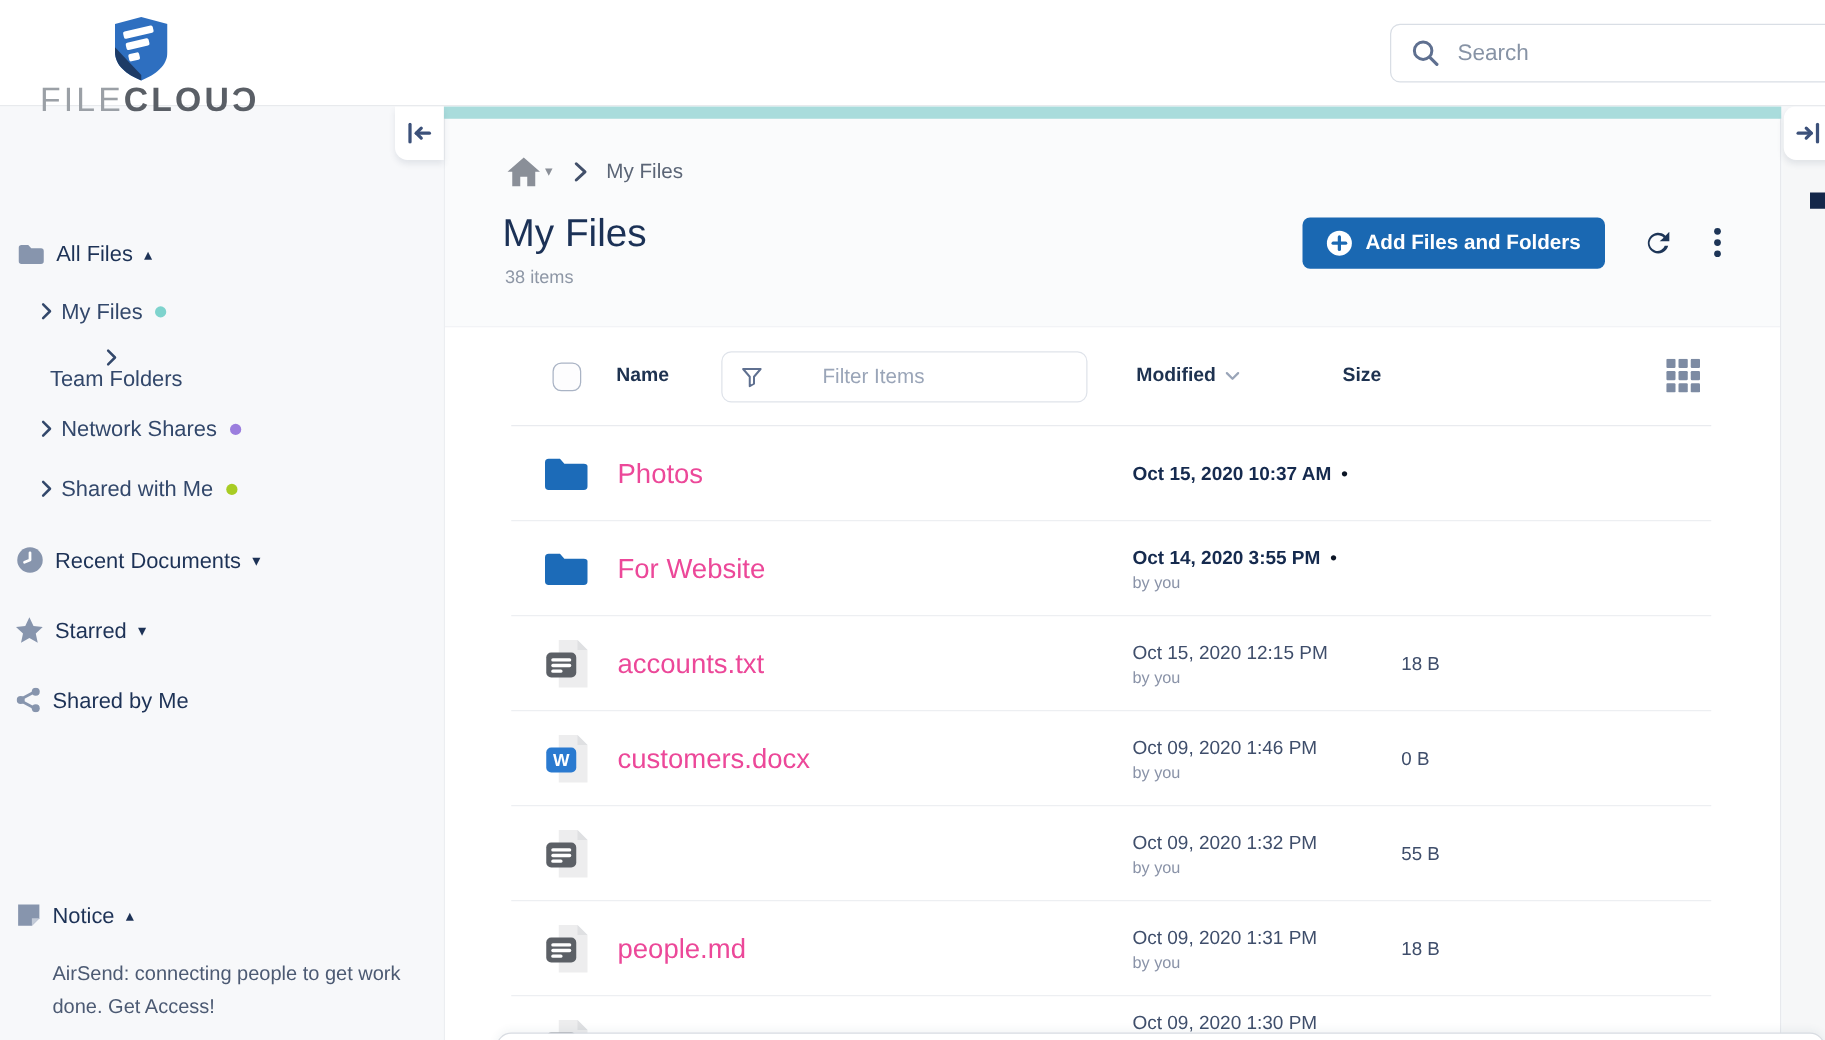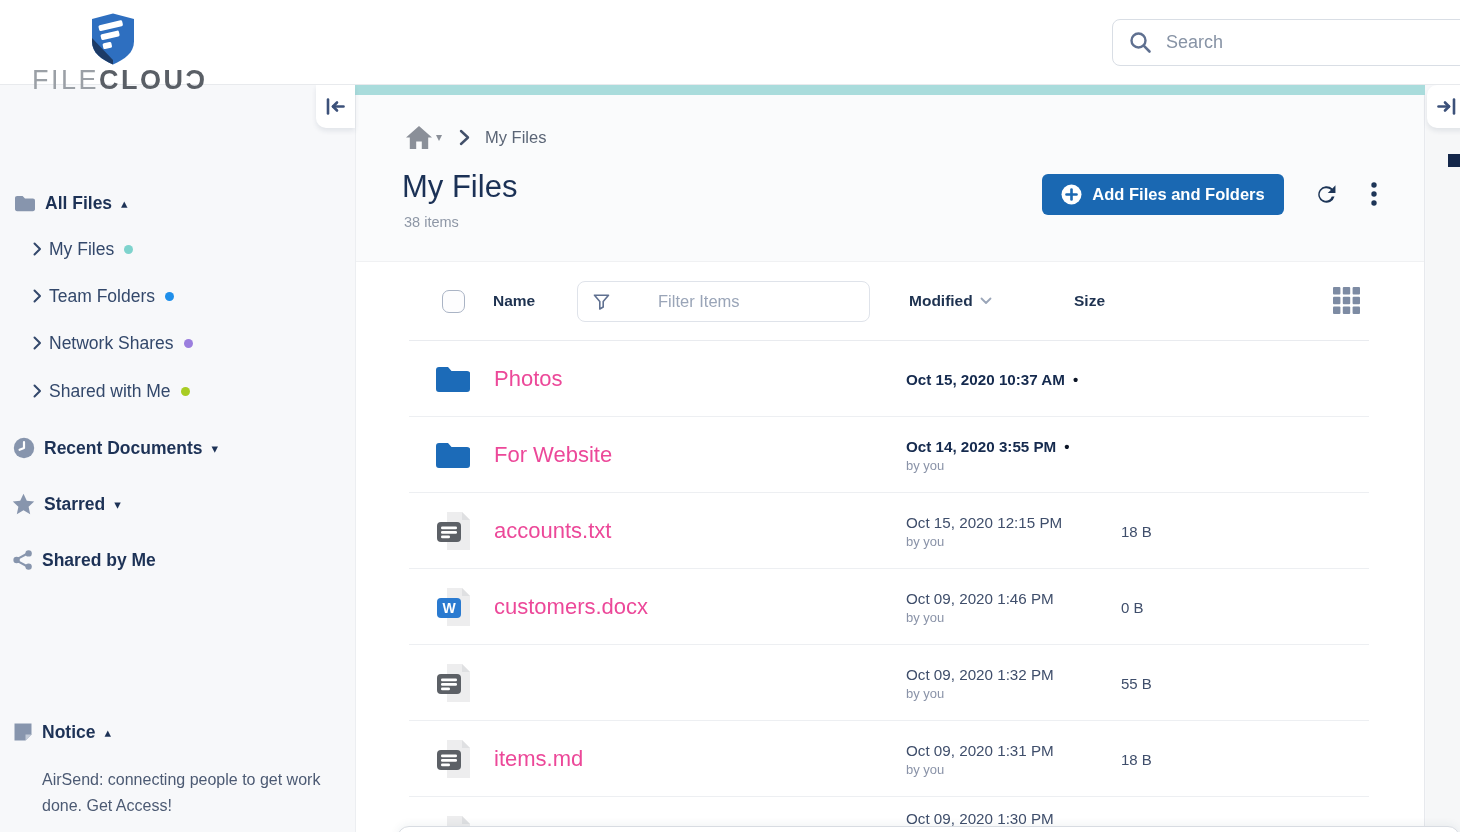--- a/index.html
+++ b/index.html
@@ -16,21 +16,21 @@
   .logo-word { margin-left:14px; font-size:27px; letter-spacing:2.5px; }
   .logo-file { color:#9ba0a6; font-weight:400; }
   .logo-cloud { color:#5a5f66; font-weight:700; }
   .logo-d { color:#5a5f66; font-weight:700; }
   .searchbox { position:absolute; left:1112px; top:19px; width:400px; height:47px; background:#fff; border:1px solid #d9dee5; border-radius:8px; display:flex; align-items:center; padding-left:16px; }
   .searchbox input { border:none; outline:none; font-size:18px; color:#3f4e6b; margin-left:14px; width:280px; font-family:inherit; background:transparent; }
   .searchbox input::placeholder { color:#8793a5; }
   
   .sidebar { position:absolute; left:0; top:85px; width:355px; height:747px; background:#f7f8fa; z-index:5; }
   .snav { position:absolute; display:flex; align-items:center; height:34px; cursor:pointer; }
-  .snav .slabel { font-size:17.5px; font-weight:700; color:#1d3256; margin-left:9px; }
+  .snav .slabel { font-size:17.5px; font-weight:400; color:#1d3256; margin-left:9px; }
   .child { }
   .child .slabel { font-weight:400; color:#33486b; margin-left:7px; }
   .caret { font-size:13px; color:#1d3256; margin-left:9px; line-height:1; }
   .dot { width:9px; height:9px; border-radius:50%; margin-left:10px; }
   .chev { display:inline-flex; }
   .notice-body { position:absolute; left:42px; top:682px; width:292px; font-size:16px; line-height:26px; color:#4c5a73; }
   
   .collapse-left { position:absolute; left:316px; top:85px; width:39px; height:43px; background:#fff; border-radius:0 0 0 10px; box-shadow:0 3px 5px rgba(40,60,90,.10); z-index:25; display:flex; align-items:center; justify-content:center; cursor:pointer; }
   .expand-right { position:absolute; left:1427px; top:85px; width:46px; height:43px; background:#fff; border-radius:10px; box-shadow:0 3px 5px rgba(40,60,90,.10); z-index:25; display:flex; align-items:center; padding-left:9px; cursor:pointer; }
   .right-gutter { position:absolute; left:1426px; top:95px; width:34px; height:737px; background:#f6f7f8; z-index:4; }
@@ -122,21 +122,21 @@
 
   <div class="snav child" style="left:33px; top:147px;">
     <span class="chev">
         <svg width="9" height="14" viewBox="0 0 9 14">
           <path d="M1.5 1.5 L7 7 L1.5 12.5" fill="none" stroke="#33486b" stroke-width="2" stroke-linecap="round" stroke-linejoin="round"></path>
         </svg>
       </span>
     <span class="slabel">My Files</span>
     <span class="dot" style="background: rgb(126, 211, 205);"></span>
   </div>
-  <div class="snav child" style="left:33px; top:194px;">
+  <div class="snav child" style="left:33px; top:194px;flex-direction:column;">
     <span class="chev">
         <svg width="9" height="14" viewBox="0 0 9 14">
           <path d="M1.5 1.5 L7 7 L1.5 12.5" fill="none" stroke="#33486b" stroke-width="2" stroke-linecap="round" stroke-linejoin="round"></path>
         </svg>
       </span>
     <span class="slabel">Team Folders</span>
     <span class="dot" style="background: rgb(31, 143, 234);"></span>
   </div>
   <div class="snav child" style="left:33px; top:289px;">
     <span class="chev">
@@ -417,21 +417,21 @@
       <span class="ficon file">
         <svg width="44" height="42" viewBox="0 0 44 42">
             <path d="M13 2 H28 L36 10 V40 H13 Z" fill="#ededee"></path>
             <path d="M28 2 L36 10 H28 Z" fill="#dfe0e2"></path>
             <rect x="3" y="12" width="24" height="20" rx="4" fill="#5c6066"></rect>
             <rect x="7" y="16.5" width="16" height="2.7" rx="1.3" fill="#fff"></rect>
             <rect x="7" y="21" width="16" height="2.7" rx="1.3" fill="#fff"></rect>
             <rect x="7" y="25.5" width="9" height="2.7" rx="1.3" fill="#fff"></rect>
           </svg>
       </span>
-      <span class="fname">items.md</span>
+      <span class="fname">people.md</span>
       <div class="fmod">
         <div class="fdate">
             <span>Oct 09, 2020 1:31 PM</span>
           </div>
         <div class="fby">by you</div>
       </div>
       <span class="fsize">18 B</span>
     </div>
 
     <div class="row partial">

